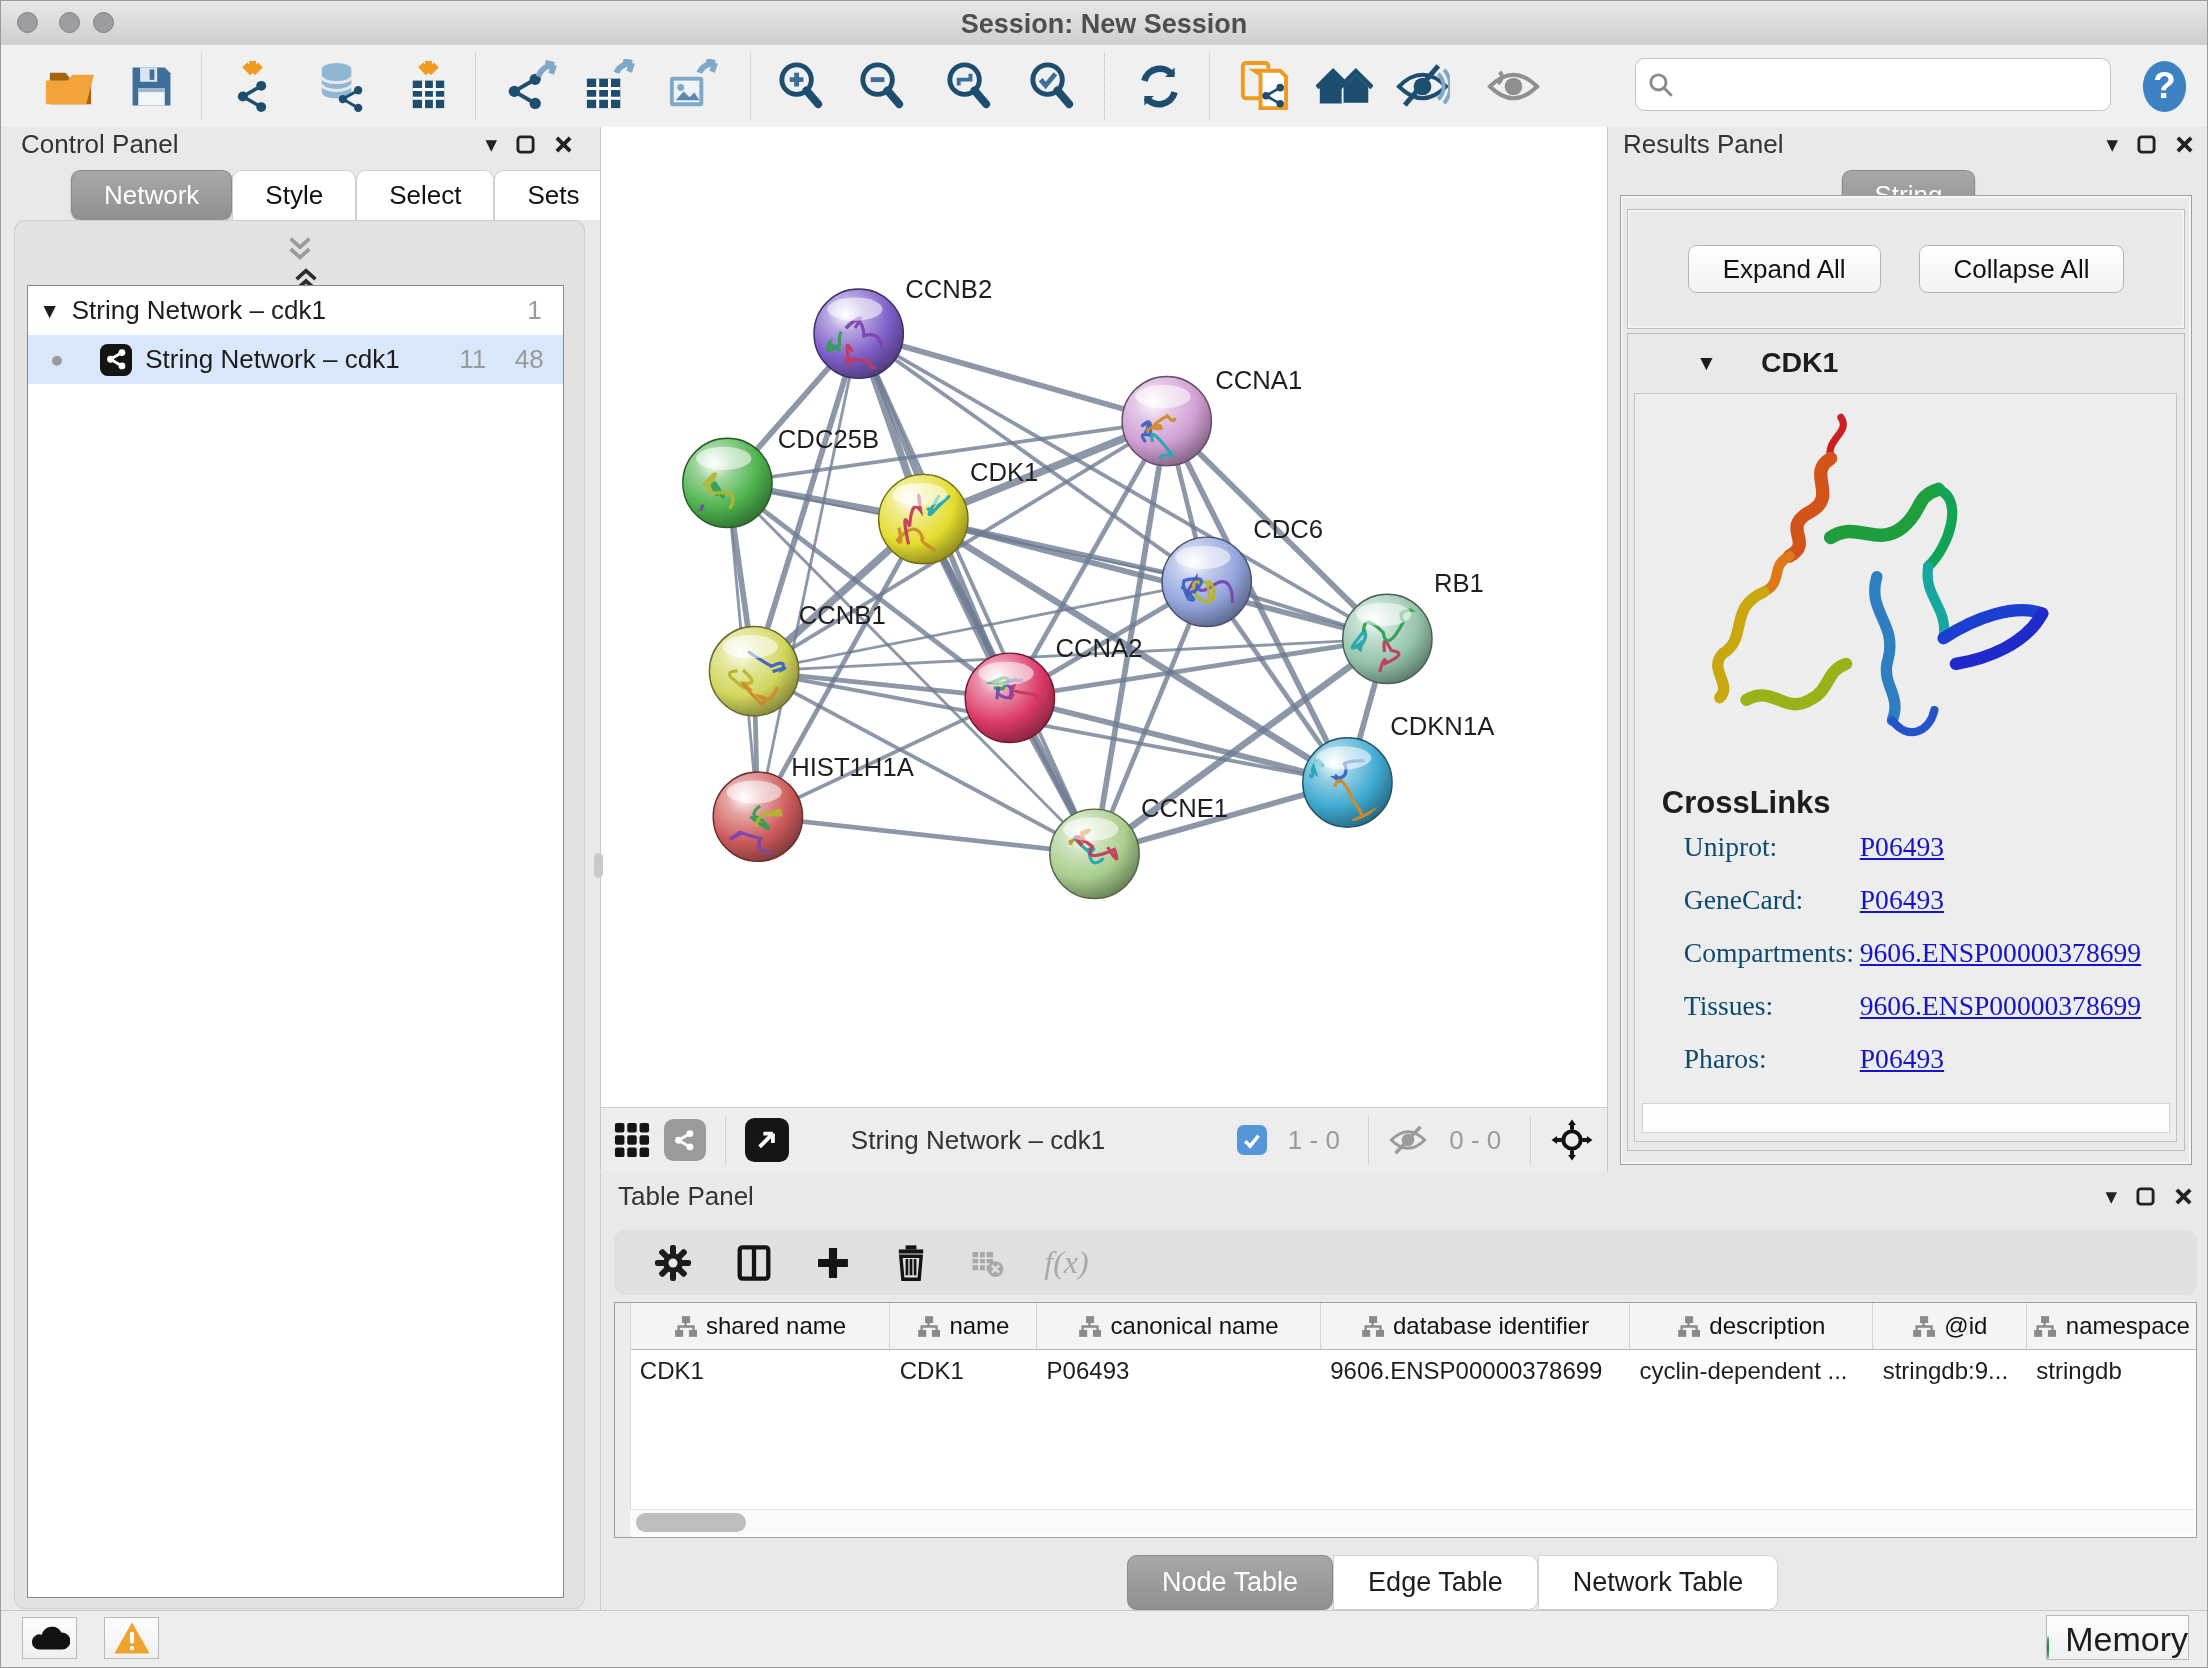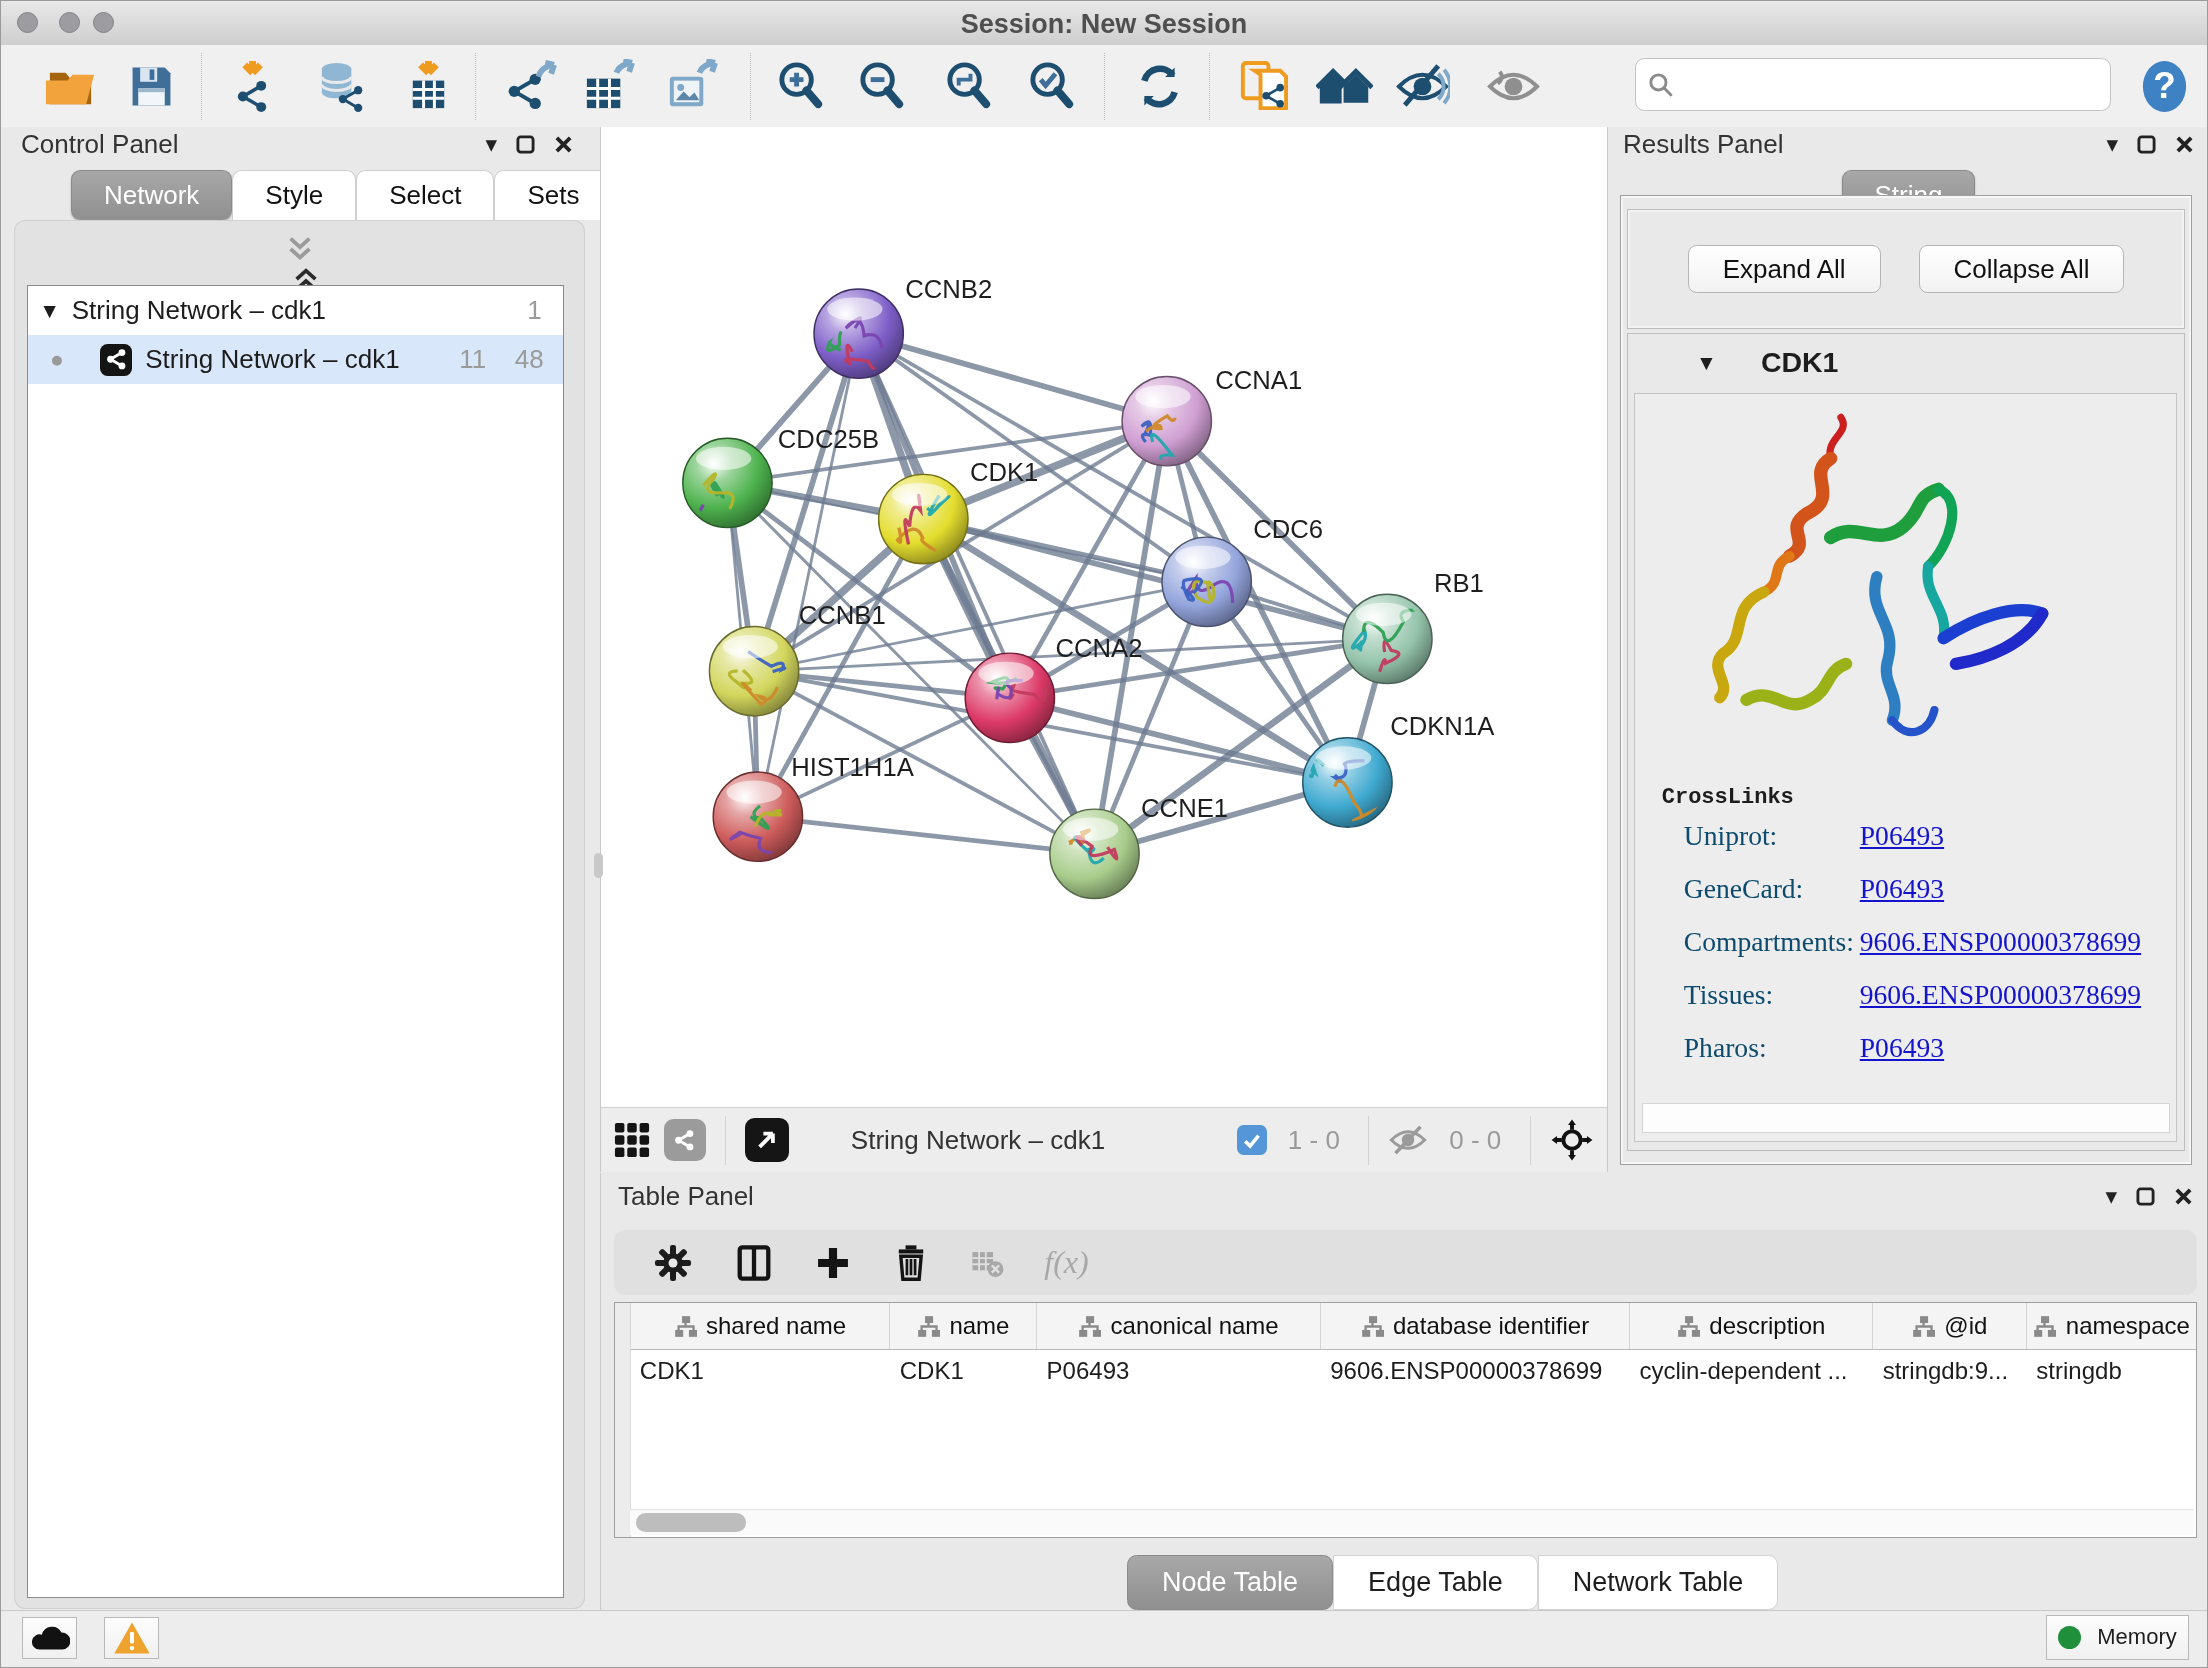--- a/index.html
+++ b/index.html
@@ -50,21 +50,21 @@
   .results-panel{position:absolute;left:1607px;top:126px;width:601px;height:1045px;background:#e9e9e9;}
   .rp-outer{position:absolute;left:12.4px;top:68px;width:572px;height:970px;background:#e9e9e9;
     border:1.9px solid #9f9f9f;box-sizing:border-box;box-shadow:inset 0 0 0 1.9px #f6f6f6;}
   .rp-sec1{position:absolute;left:5.7px;top:13.3px;width:556px;height:118px;border:1px solid #bdbdbd;box-shadow:inset 0 0 0 1.9px #f3f3f3;display:flex;align-items:center;justify-content:center;gap:38px;}
   .btn{background:linear-gradient(#ffffff,#f2f2f2);border:1px solid #b5b5b5;border-radius:8.6px;
     font-size:26px;padding:7.6px 34px;color:#111;}
   .rp-sec2{position:absolute;left:5.7px;top:137px;width:556px;height:816px;border:1px solid #bdbdbd;background:#e9e9e9;}
   .rp-header{height:57px;display:flex;align-items:center;font-size:28.5px;font-weight:700;}
   .rp-content{position:absolute;left:5.7px;top:59px;width:543px;height:749px;border:1px solid #c4c4c4;background:#ededed;box-sizing:border-box;}
   .rp-desc{font-size:26px;padding:11.4px 0 0 23px;color:#111;}
-  .xl-title{font-family:Liberation Mono, monospace;font-weight:700;font-size:22px;margin:3.8px 0 9.5px 27px;}
+  .xl-title{font-family:Liberation Sans, sans-serif;font-weight:700;font-size:31px;margin:3.8px 0 9.5px 27px;}
   .xl-row{display:flex;font-family:"Liberation Serif",serif;font-size:27.6px;margin:0 0 21px 49px;}
   .xl-label{width:176px;color:#0c4a6e;}
   .xl-value{color:#1414cc;text-decoration:underline;}
   .rp-strip{position:absolute;left:7.6px;bottom:7.6px;width:526px;height:28.5px;background:#fdfdfd;border:1px solid #d5d5d5;}
   
   .table-panel{position:absolute;left:599px;top:1172px;width:1609px;height:438px;background:#e9e9e9;border-left:1px solid #c9c9c9;box-sizing:border-box;}
   .tp-toolbar{position:absolute;left:13.3px;top:57px;width:1583px;height:65px;background:#e0e0e0;border-radius:11.4px;
     display:flex;align-items:center;gap:40px;padding-left:38px;box-sizing:border-box;}
   .tp-table{position:absolute;left:13.3px;top:129px;width:1583px;height:236px;background:#fff;border:1.9px solid #9f9f9f;box-sizing:border-box;overflow:hidden;}
   .thead{display:flex;height:46px;background:#f4f4f4;border-bottom:1.9px solid #b9b9b9;margin-left:15px;}
@@ -77,21 +77,21 @@
   .hthumb{position:absolute;left:5.7px;top:2.9px;width:110px;height:19px;background:#bdbdbd;border-radius:9.5px;}
   .tp-tabs{position:absolute;left:526px;top:382px;display:flex;}
   .ttab{height:53px;line-height:53px;padding:0 34px;font-size:27px;background:#fff;border:1px solid #d2d2d2;border-radius:0 9.5px 9.5px 0;}
   .ttab:first-child{border-radius:9.5px;}
   .ttab.sel{background:linear-gradient(#a8a8a8,#8f8f8f);color:#fff;border-color:#8a8a8a;}
   
   .statusbar{position:absolute;left:0;top:1609px;width:100%;height:59px;background:#ededed;border-top:1px solid #c9c9c9;}
   .sq-btn{position:absolute;top:5.7px;width:55px;height:42px;background:linear-gradient(#fdfdfd,#f0f0f0);
     border:1.9px solid #b9b9b9;display:flex;align-items:center;justify-content:center;box-sizing:border-box;}
   .mem-btn{position:absolute;right:18px;top:3.8px;width:143px;height:45px;background:linear-gradient(#fdfdfd,#f0f0f0);
-    border:1.9px solid #b9b9b9;display:flex;align-items:center;justify-content:center;gap:16px;box-sizing:border-box;font-size:22px;}
+    border:1.9px solid #b9b9b9;display:flex;align-items:flex-end;justify-content:center;gap:16px;box-sizing:border-box;font-size:34px;}
   .dot-green{width:23px;height:23px;border-radius:50%;background:#1f8f3c;}
   .handle{position:absolute;background:#c9c9c9;border-radius:5.7px;}
   .fx{font-family:"Liberation Serif",serif;font-style:italic;font-size:32px;color:#a8a8a8;}
   .winctl{display:flex;align-items:center;gap:19px;}
 </style>
 </head>
 <body>
 
 <div class="window">
 

